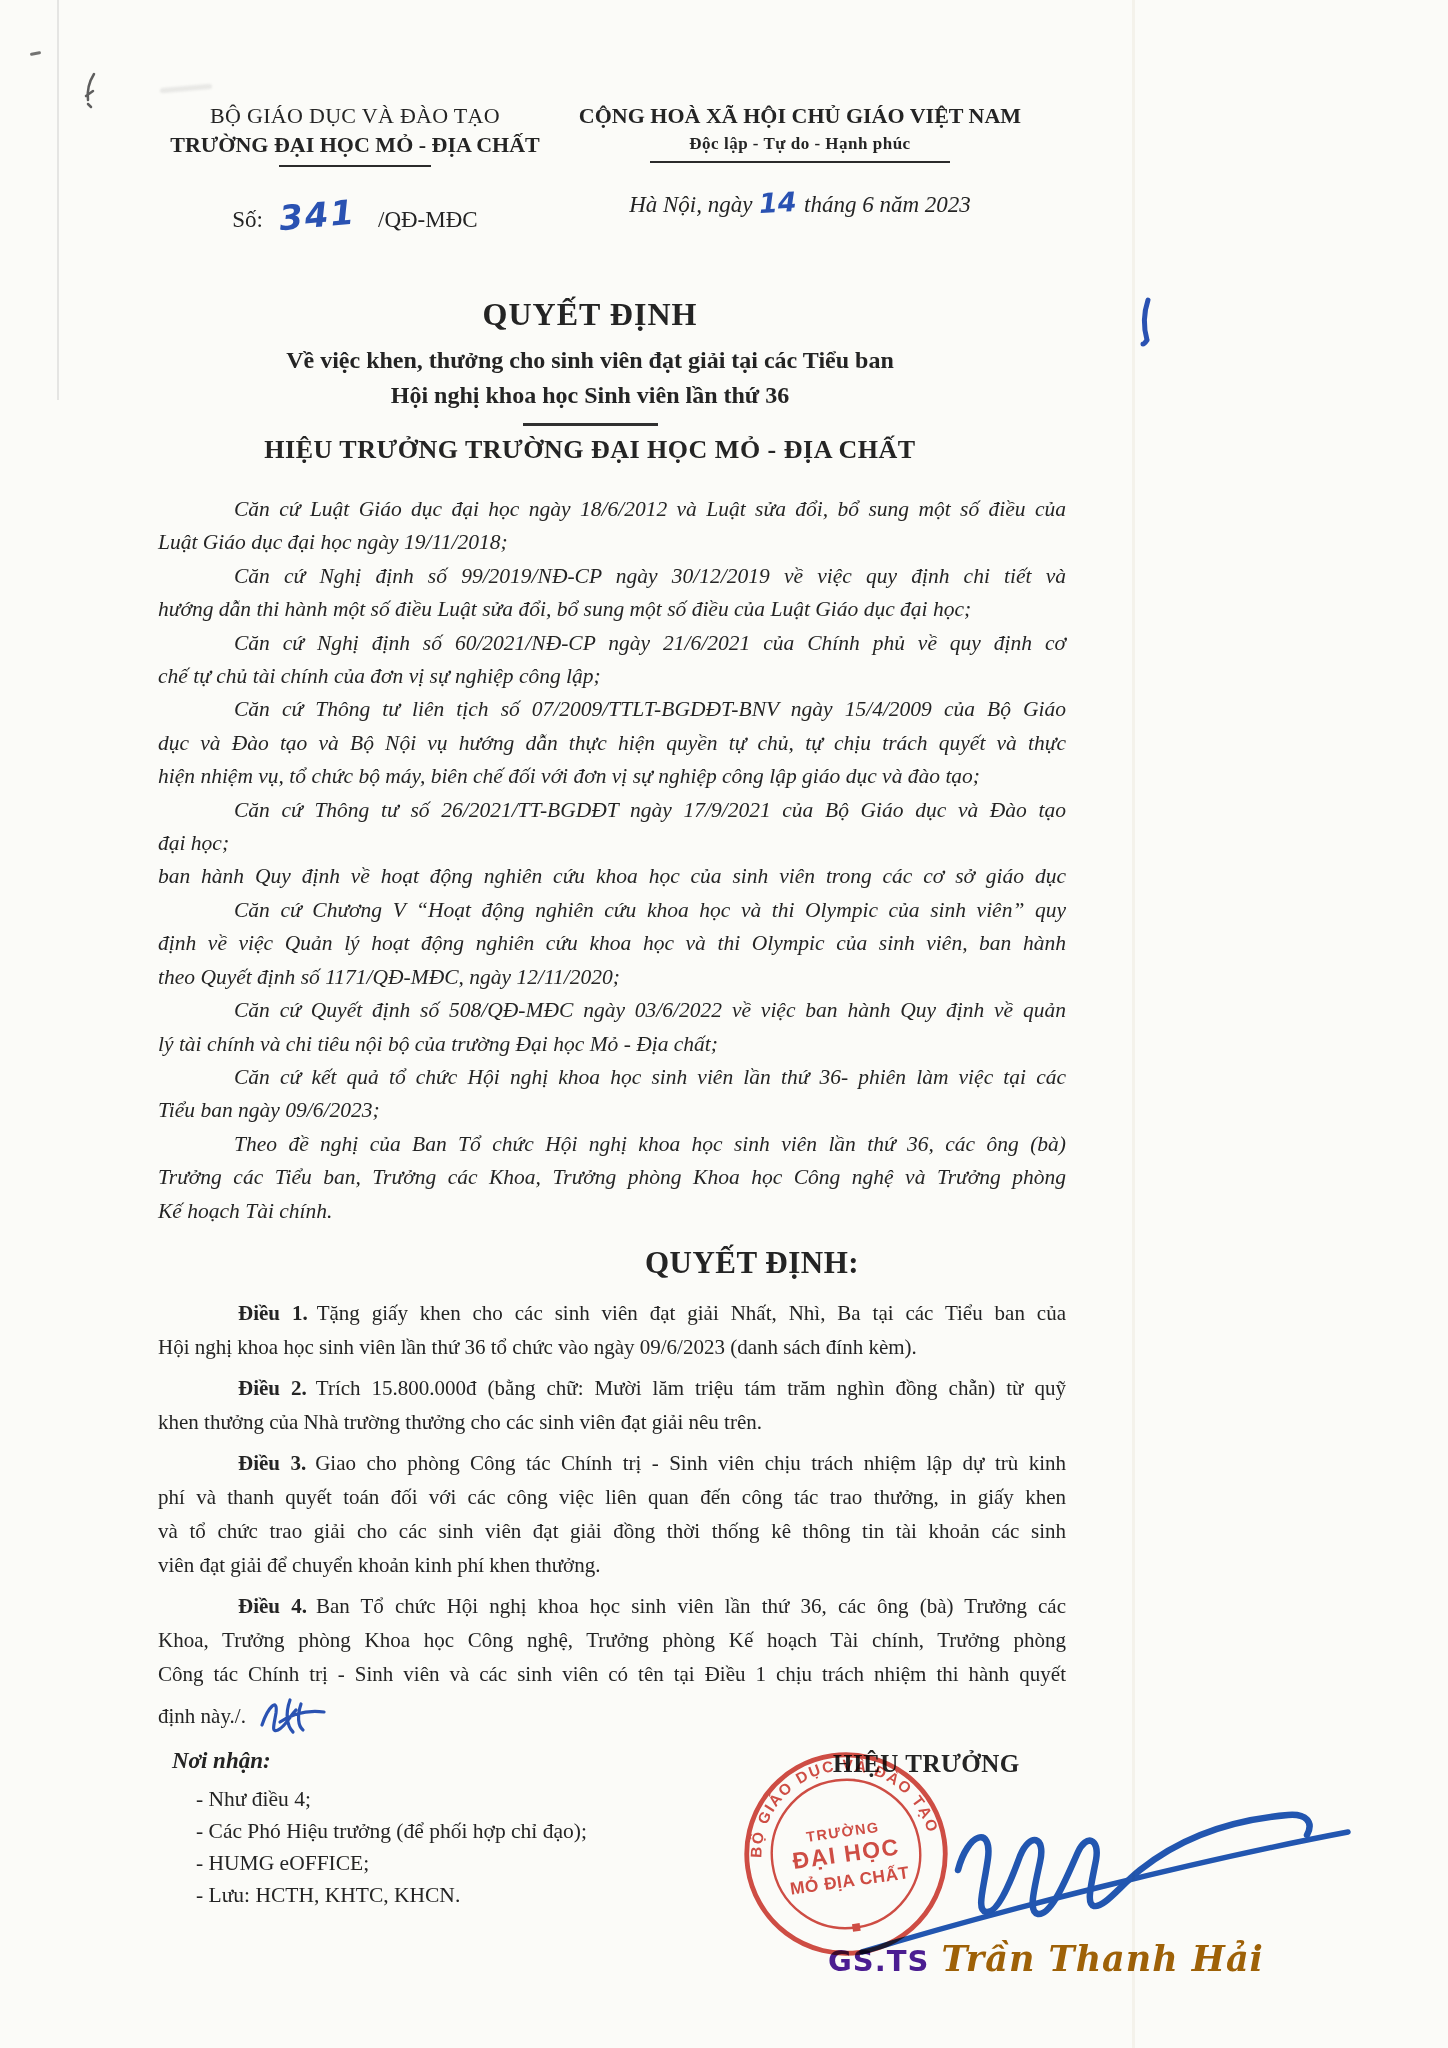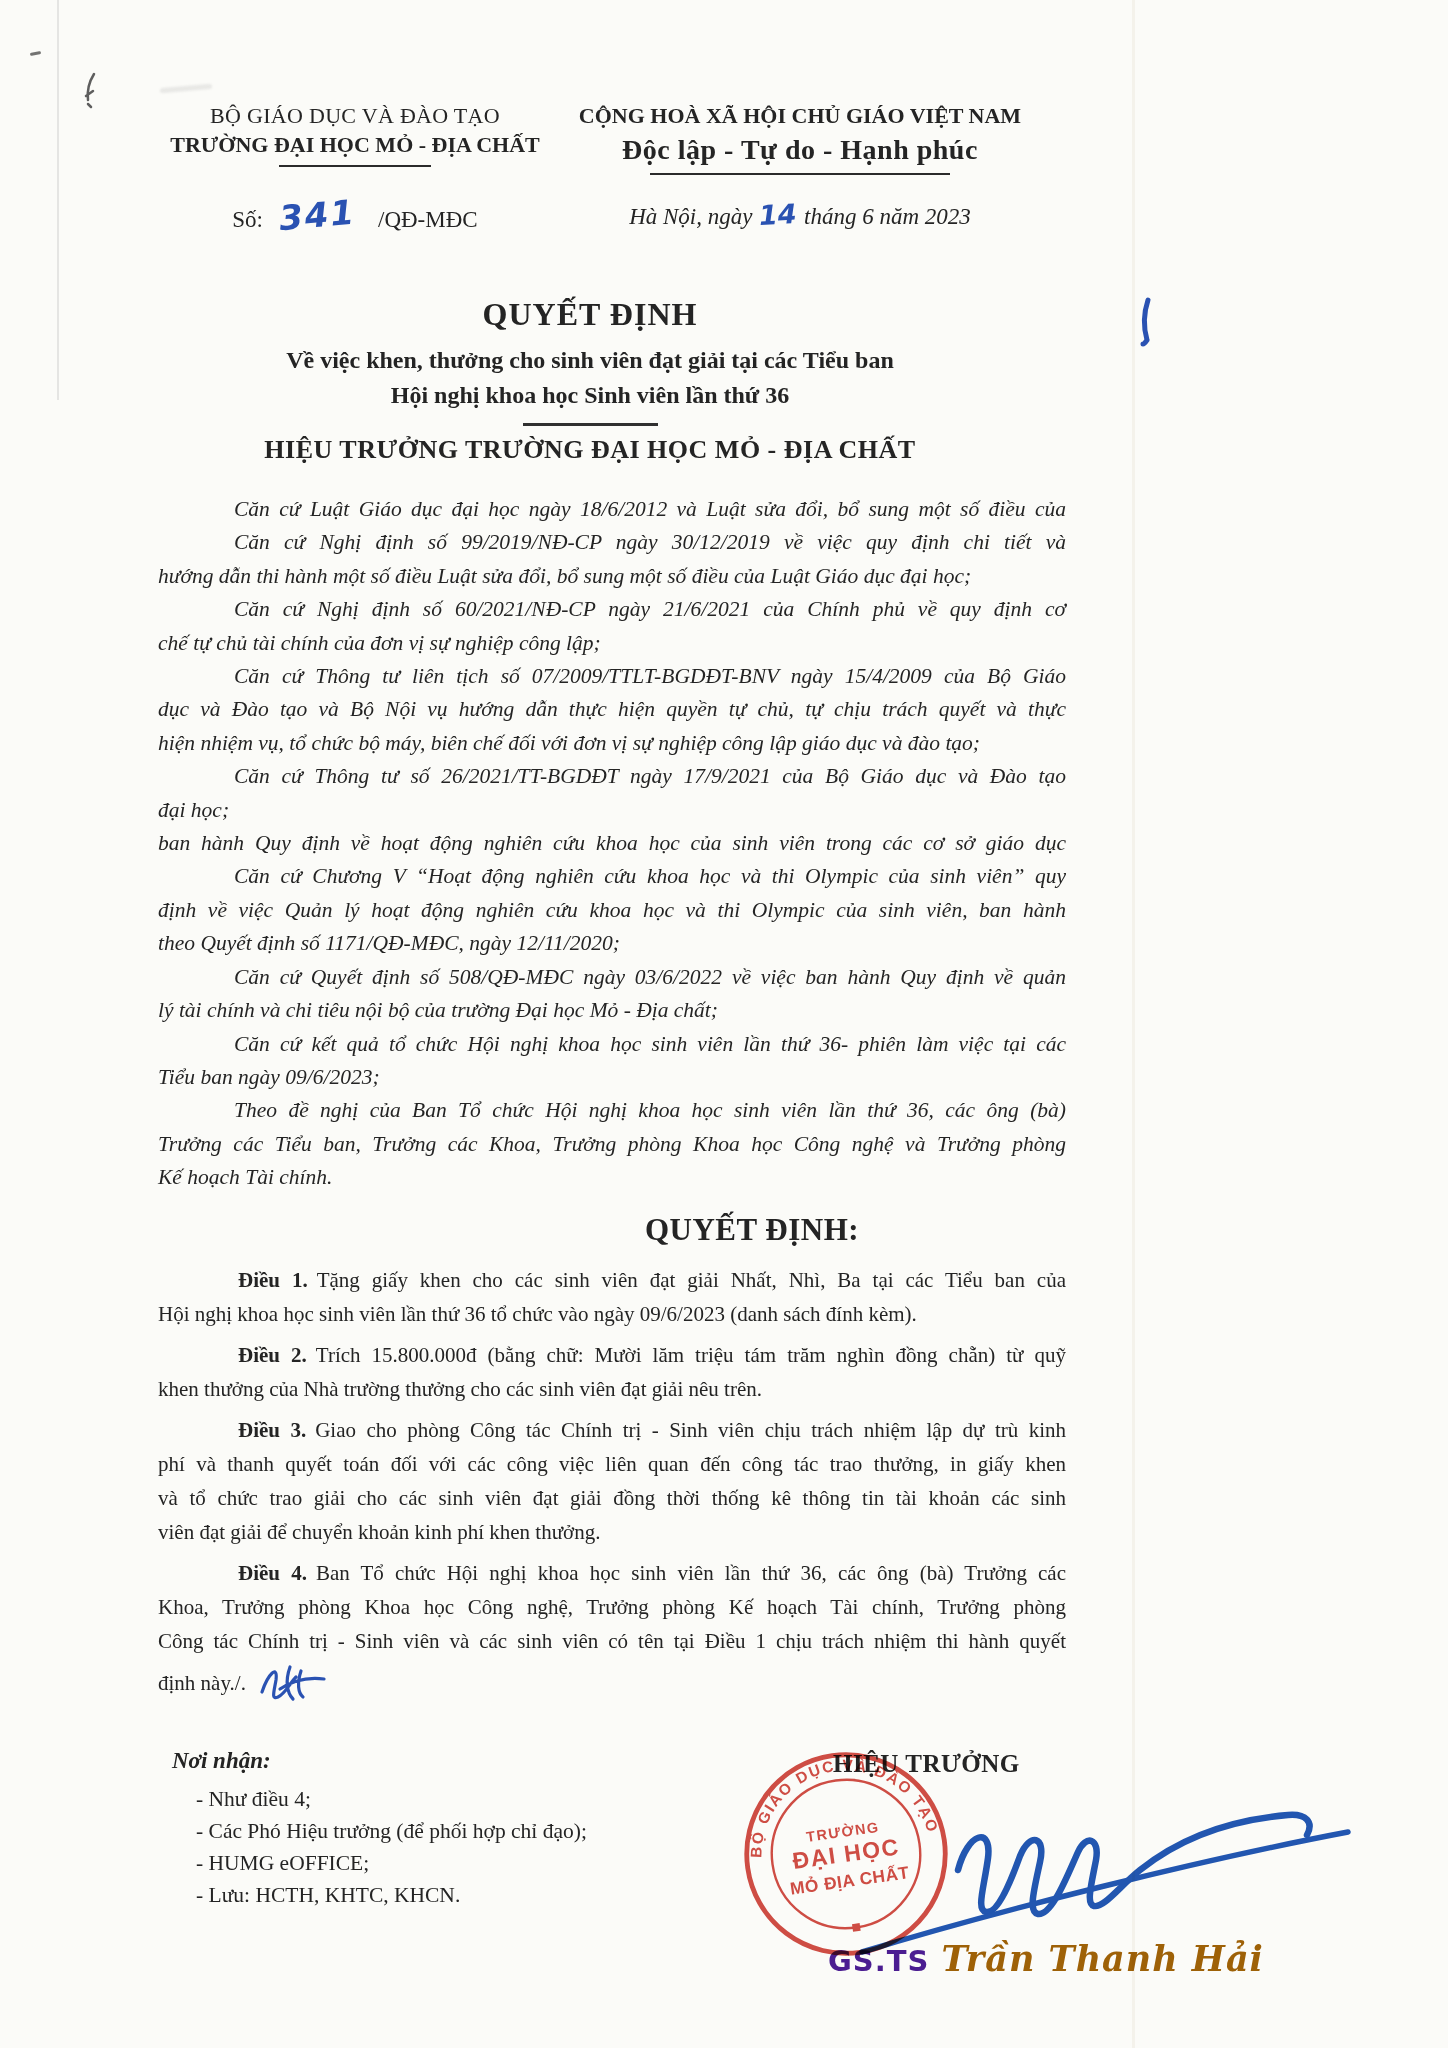--- a/index.html
+++ b/index.html
@@ -18,21 +18,21 @@
   
   .header-left { position:absolute; left:150px; top:103px; width:410px; text-align:center; }
   .hl1 { font-size:22px; letter-spacing:.3px; white-space:nowrap; }
   .hl2 { font-size:22px; font-weight:bold; margin-top:3px; white-space:nowrap; }
   .rule-left { width:152px; height:2px; background:#2b2b2b; margin:7px auto 0; }
   .so-line { margin-top:28px; font-size:23px; white-space:nowrap; }
   .hand { font-family:"DejaVu Sans","Liberation Sans",sans-serif; font-style:italic; font-weight:bold; color:#2a52b2; }
   .so-num { font-size:34px; display:inline-block; transform:rotate(-5deg); margin:0 22px 0 16px; letter-spacing:2px; }
   .header-right { position:absolute; left:565px; top:103px; width:470px; text-align:center; }
   .hr1 { font-size:22px; font-weight:bold; white-space:nowrap; }
-  .hr2 { font-size:28px; font-weight:bold; margin-top:5px; letter-spacing:.5px; white-space:nowrap; }
+  .hr2 { font-size:17px; font-weight:bold; margin-top:5px; letter-spacing:.5px; white-space:nowrap; }
   .rule-right { width:300px; height:2px; background:#2b2b2b; margin:7px auto 0; }
   .date-line { margin-top:24px; font-size:23px; font-style:italic; white-space:nowrap; }
   .date-day { font-size:27px; display:inline-block; transform:rotate(-3deg); margin:0 7px; }
   
   .column { position:absolute; left:158px; top:296px; width:908px; }
   .centered-shift { position:relative; left:-22px; }
   .doc-title { text-align:center; font-size:32px; font-weight:bold; letter-spacing:1px; }
   .doc-sub { text-align:center; font-size:24px; font-weight:bold; line-height:35px; margin-top:10px; }
   .rule-title { width:135px; height:3px; background:#303030; margin:10px auto 9px; }
   .authority { text-align:center; font-size:26px; font-weight:bold; letter-spacing:.5px; }
@@ -95,20 +95,21 @@
     <div class="doc-sub centered-shift">
       <div>Về việc khen, thưởng cho sinh viên đạt giải tại các Tiểu ban</div>
       <div>Hội nghị khoa học Sinh viên lần thứ 36</div>
     </div>
     <div class="rule-title centered-shift"></div>
     <div class="authority centered-shift">HIỆU TRƯỞNG TRƯỜNG ĐẠI HỌC MỎ - ĐỊA CHẤT</div>
 
     <div class="preamble">
       <div>
         <div class="ln ln-first">Căn cứ Luật Giáo dục đại học ngày 18/6/2012 và Luật sửa đổi, bổ sung một số điều của</div>
+        <div class="ln ln-last">Luật Giáo dục đại học ngày 19/11/2018;</div>
       </div>
       <div>
         <div class="ln ln-first">Căn cứ Nghị định số 99/2019/NĐ-CP ngày 30/12/2019 về việc quy định chi tiết và</div>
         <div class="ln ln-last">hướng dẫn thi hành một số điều Luật sửa đổi, bổ sung một số điều của Luật Giáo dục đại học;</div>
       </div>
       <div>
         <div class="ln ln-first">Căn cứ Nghị định số 60/2021/NĐ-CP ngày 21/6/2021 của Chính phủ về quy định cơ</div>
         <div class="ln ln-last">chế tự chủ tài chính của đơn vị sự nghiệp công lập;</div>
       </div>
       <div>

